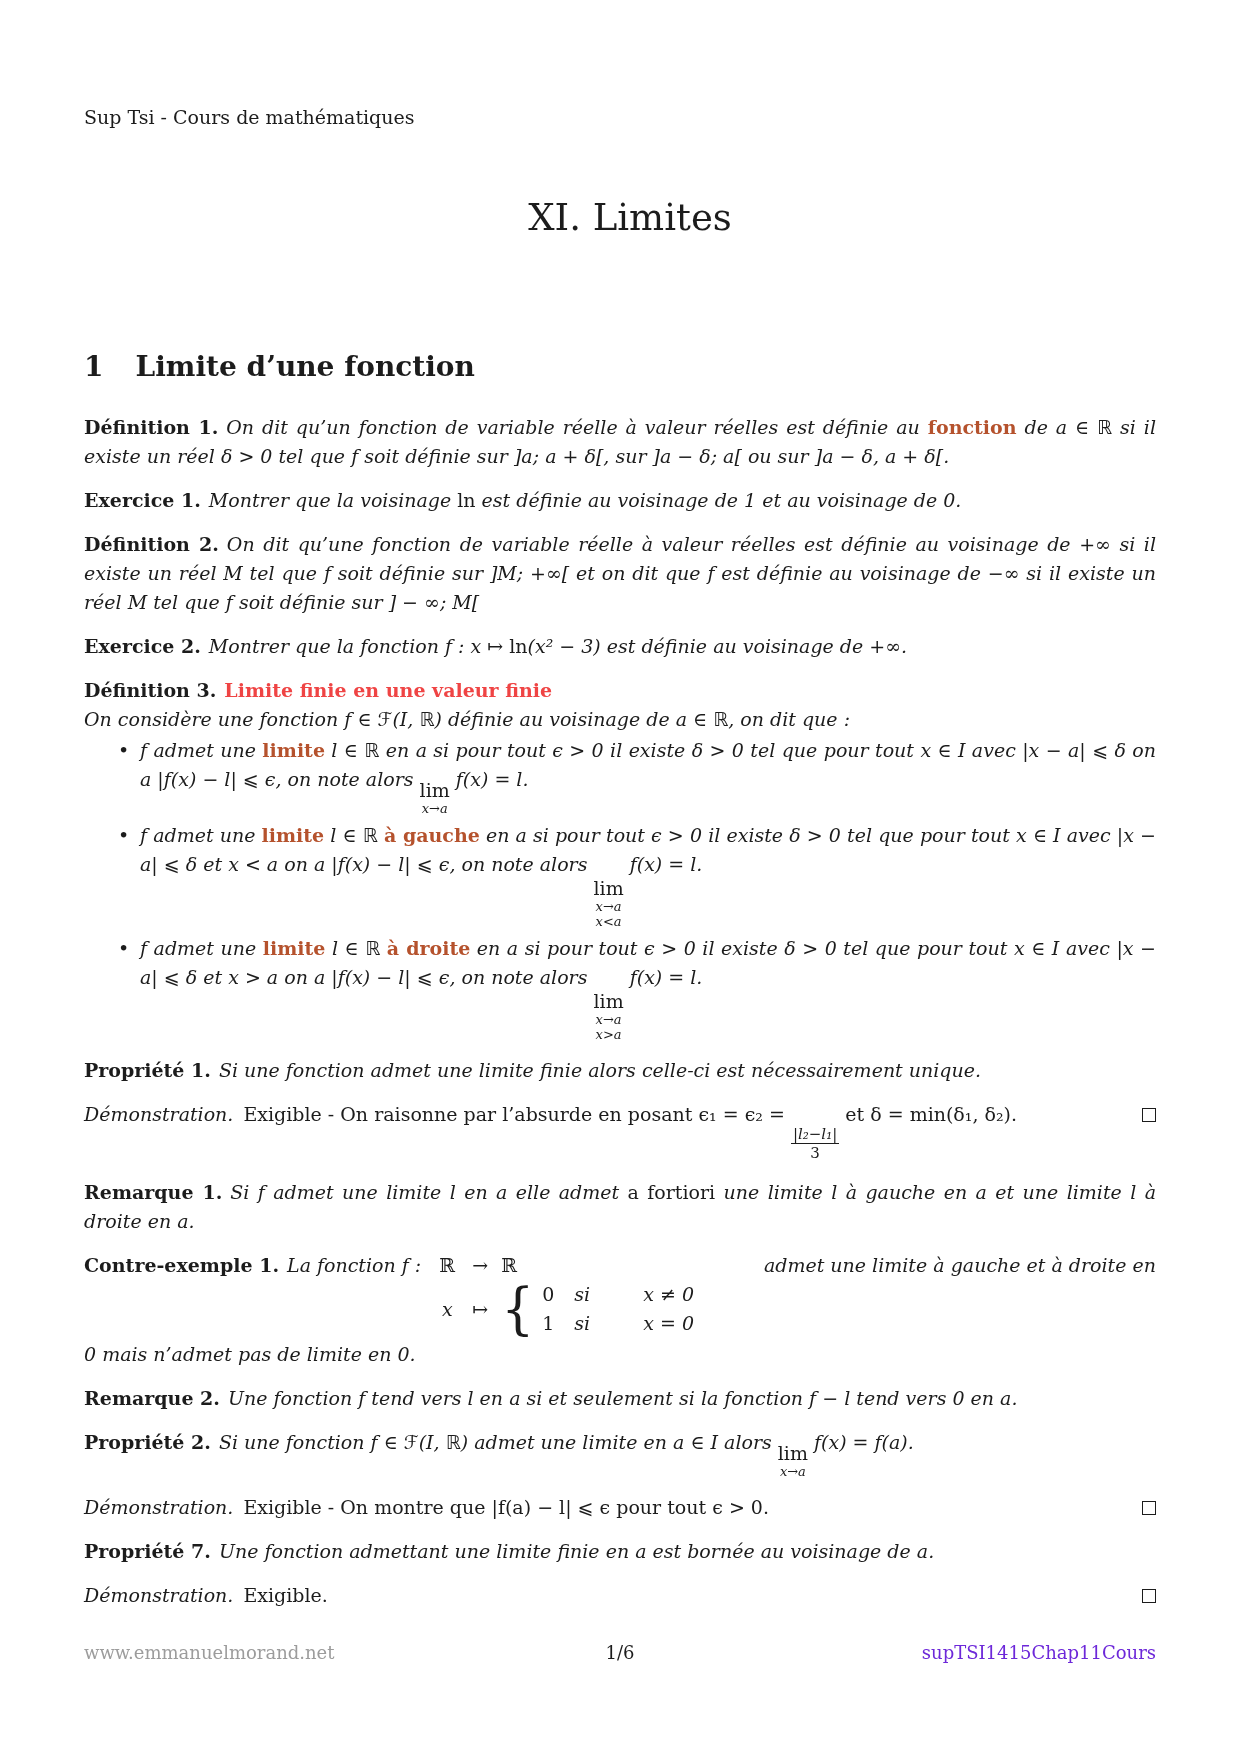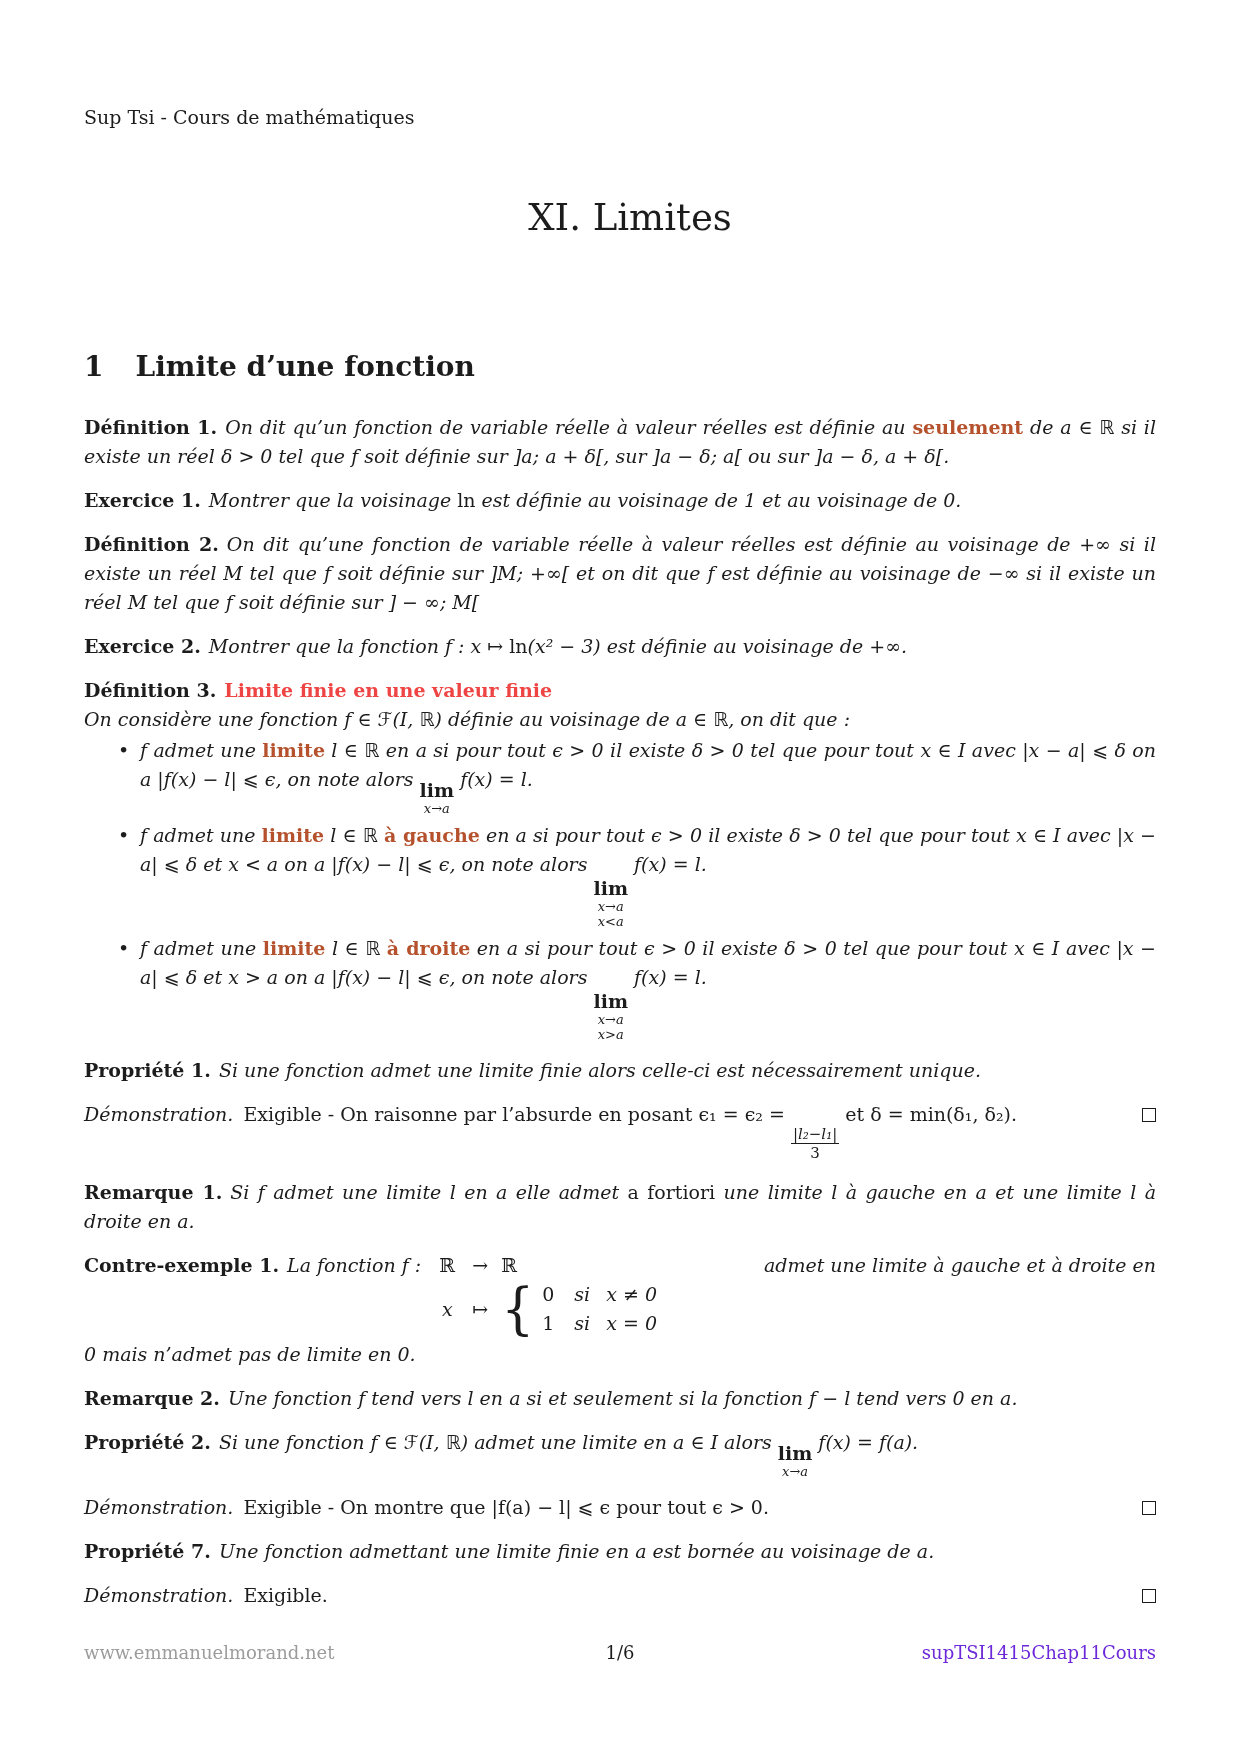--- a/index.html
+++ b/index.html
@@ -44,21 +44,21 @@
   ul.bullets { margin: 2px 0 10px 34px; padding: 0; list-style: none; }
   ul.bullets li { position: relative; padding-left: 22px; margin-bottom: 6px; }
   ul.bullets li::before {
     content: "•"; position: absolute; left: 0; top: 0;
   }
 
   .lim {
     display: inline-flex; flex-direction: column; align-items: center;
     line-height: 1; vertical-align: -0.55em; text-align: center;
   }
-  .lim .w { font-style: normal; font-weight: bold; }
+  .lim .w { font-style: normal; }
   .lim .sub { font-size: 13px; font-style: italic; margin-top: 2px; }
   .lim.two { vertical-align: -1.25em; }
 
   .frac {
     display: inline-flex; flex-direction: column; align-items: center;
     vertical-align: -0.95em; line-height: 1.25; font-style: normal;
   }
   .frac .num { font-size: 15px; font-style: italic; border-bottom: 1.4px solid #1c1c1c; padding: 0 2px; }
   .frac .den { font-size: 15px; }
 
@@ -74,21 +74,21 @@
   .cd-c1 { width: 24px; text-align: center; display: inline-block; }
   .cd-c2 { width: 42px; text-align: center; display: inline-block; font-style: normal; }
   .brace {
     font-size: 52px; line-height: 58px; font-weight: 400;
     transform: scaleY(1.08); display: inline-block; font-style: normal;
   }
   .cases { display: inline-flex; flex-direction: column; margin-left: 8px; }
   .crow { display: flex; line-height: 29px; }
   .crow .cv { font-style: normal; width: 16px; }
   .crow .ckw { font-style: italic; margin: 0 16px; }
-  .crow .ccond { font-style: italic; }
+  .crow .ccond { font-style: italic; margin-left: 37px; }
   .ce-right { flex: 1; text-align: right; font-style: italic; white-space: nowrap; }
   .ce-tail { margin-top: 2px; }
 
   .doc-footer { position: absolute; left: 84px; right: 84px; top: 1642px; font-size: 18px; }
   .doc-footer .f-left { position: absolute; left: 0; color: #9c9c9c; }
   .doc-footer .f-center { position: absolute; left: 0; right: 0; text-align: center; color: #1c1c1c; }
   .doc-footer .f-right { position: absolute; right: 0; color: #6d28d9; }
 </style>
 </head>
 <body>
@@ -99,21 +99,21 @@
 
   <div class="doc-title">XI. Limites</div>
 
   <div class="content">
 
     <div class="section-heading">
       <span class="num">1</span><span>Limite d’une fonction</span>
     </div>
 
     <div class="para">
-      <span class="label">Définition 1.</span><span class="it">On dit qu’un fonction de variable réelle à valeur réelles est définie au </span><span class="accent">seulement</span><span class="it"> de a ∈ ℝ si il existe un réel δ &gt; 0 tel que f soit définie sur ]a; a + δ[, sur ]a − δ; a[ ou sur ]a − δ, a + δ[.</span>
+      <span class="label">Définition 1.</span><span class="it">On dit qu’un fonction de variable réelle à valeur réelles est définie au </span><span class="accent">fonction</span><span class="it"> de a ∈ ℝ si il existe un réel δ &gt; 0 tel que f soit définie sur ]a; a + δ[, sur ]a − δ; a[ ou sur ]a − δ, a + δ[.</span>
     </div>
 
     <div class="para">
       <span class="label">Exercice 1.</span><span class="it">Montrer que la voisinage </span><span class="up">ln</span><span class="it"> est définie au voisinage de 1 et au voisinage de 0.</span>
     </div>
 
     <div class="para">
       <span class="label">Définition 2.</span><span class="it">On dit qu’une fonction de variable réelle à valeur réelles est définie au voisinage de +∞ si il existe un réel M tel que f soit définie sur ]M; +∞[ et on dit que f est définie au voisinage de −∞ si il existe un réel M tel que f soit définie sur ] − ∞; M[</span>
     </div>
 

